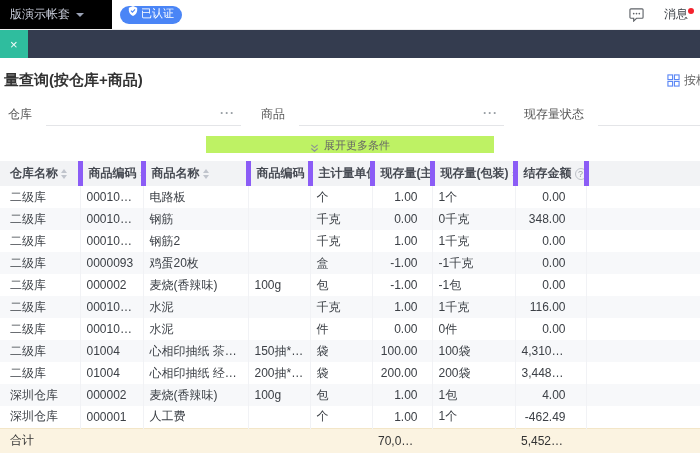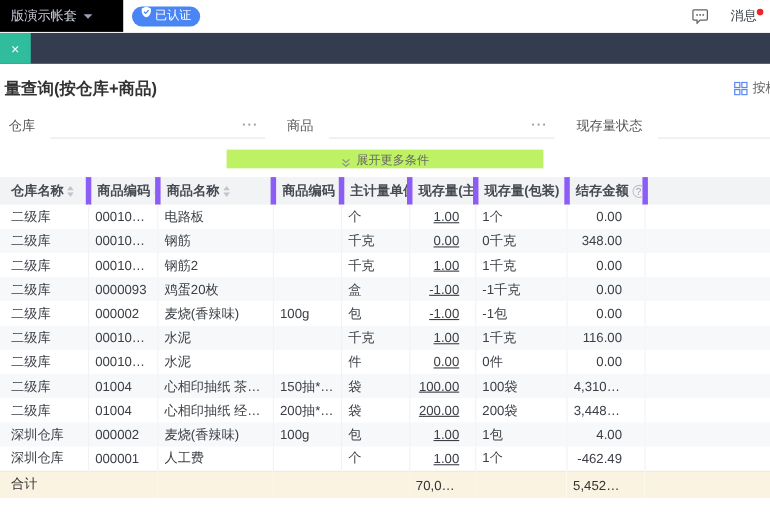--- a/index.html
+++ b/index.html
@@ -48,21 +48,21 @@
   .sorter{display:inline-flex;flex-direction:column;gap:2px;flex:none}
   .sorter i{display:block;width:0;height:0;border-left:3px solid transparent;border-right:3px solid transparent}
   .sorter .up{border-bottom:4px solid #c0c4cc}
   .sorter .down{border-top:4px solid #c0c4cc}
   .help-icon{flex:none;display:inline-flex;align-items:center;justify-content:center;width:12px;height:12px;border:1px solid #bfc3ca;border-radius:50%;color:#9aa0a8;font-size:9px;font-weight:normal}
   .stock-table td{height:22px;font-size:12px;color:#3c4046;padding:0 4px 0 6px;border-right:1px solid #f1f2f5;white-space:nowrap;overflow:hidden;text-overflow:ellipsis}
   .stock-table td:last-child{border-right:none}
   .stock-table tbody tr:nth-child(even){background:#f7f8fa}
   .col-warehouse{padding-left:10px !important}
   td.num{text-align:right;padding-right:14px}
-  td.qty-main{text-decoration:underline;cursor:pointer}
+  td.qty-main{cursor:pointer}
   td.amount{padding-right:20px}
   .neg{color:#f5222d}
   .stock-table tfoot td{background:#fbf3e1;height:25px;font-weight:normal;color:#333;border-right:none;border-top:1px solid #f3e6c8}
 </style>
 </head>
 <body>
 
 <header class="topbar">
   <div class="topbar-left">
     <span>版演示帐套</span>

